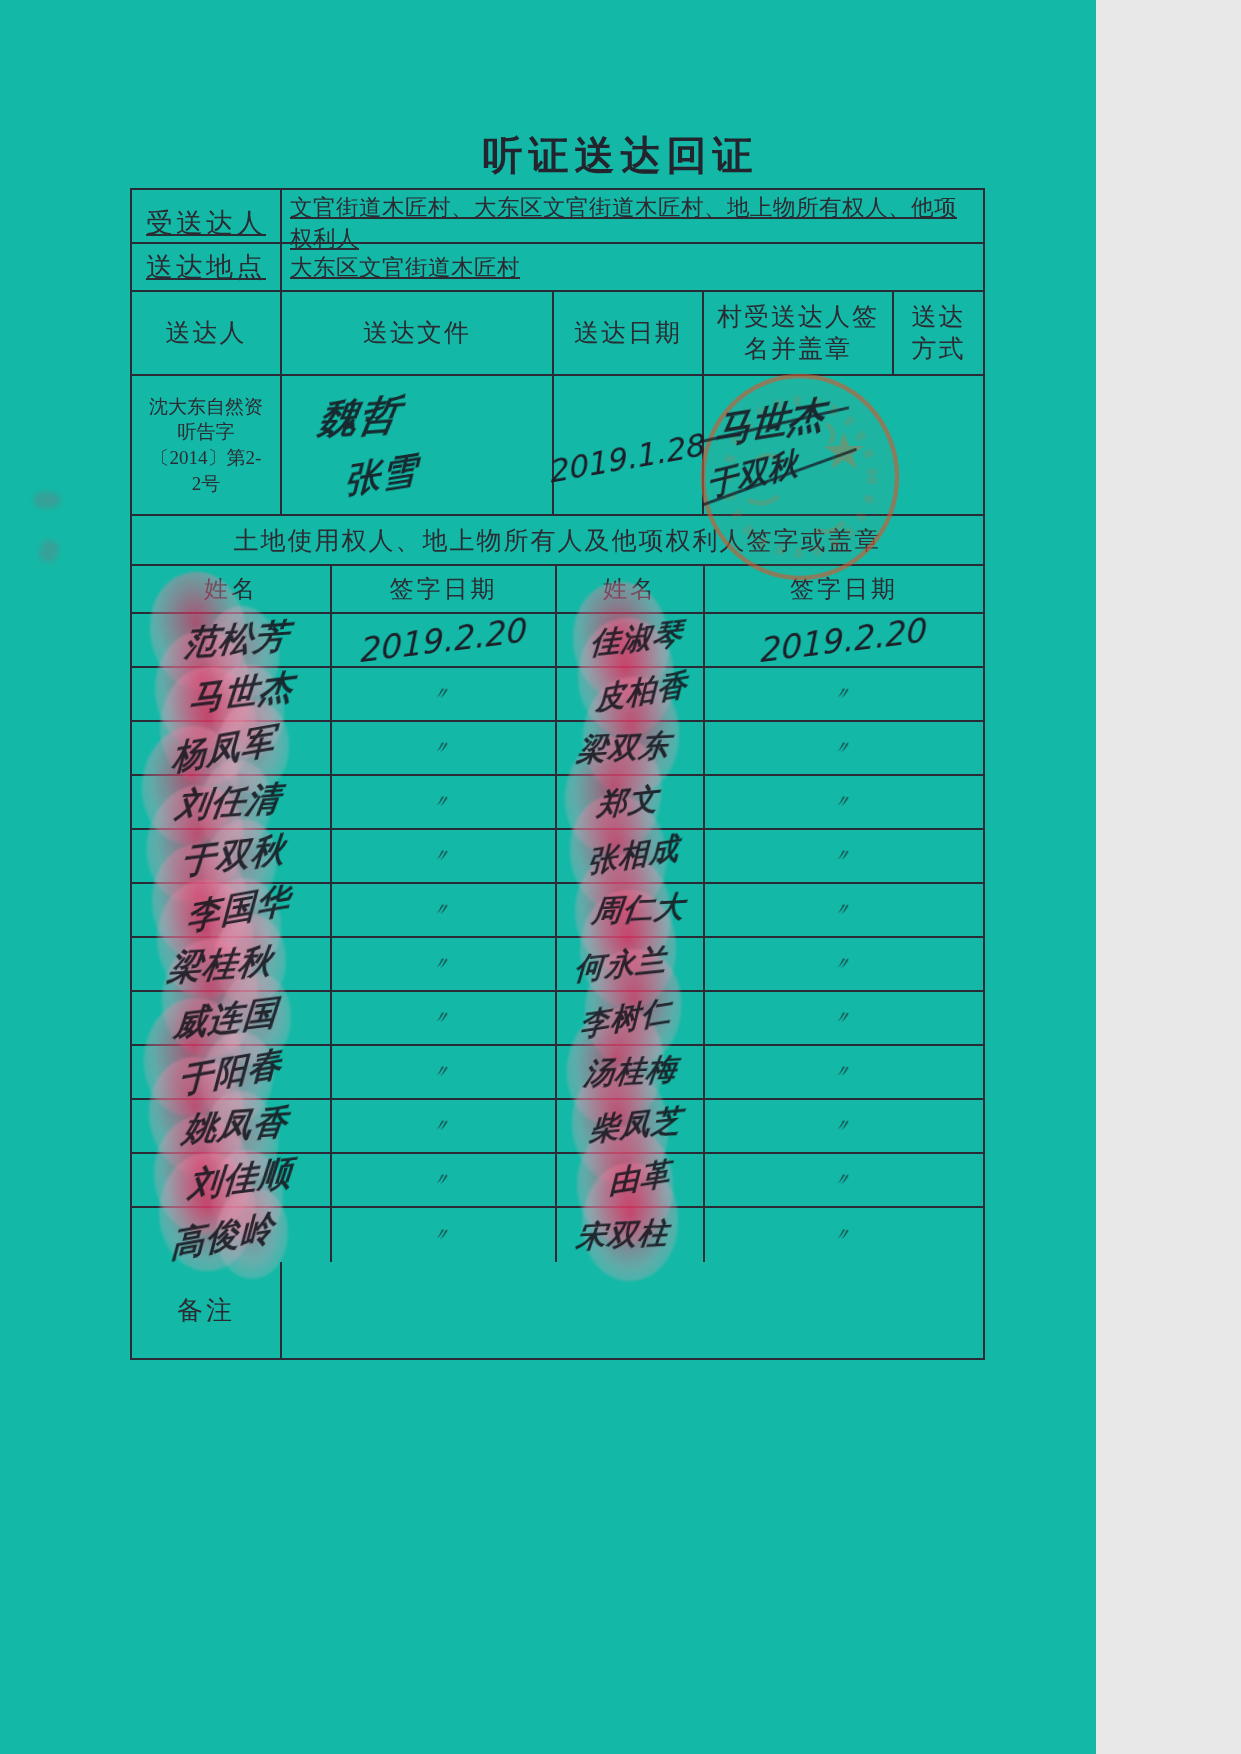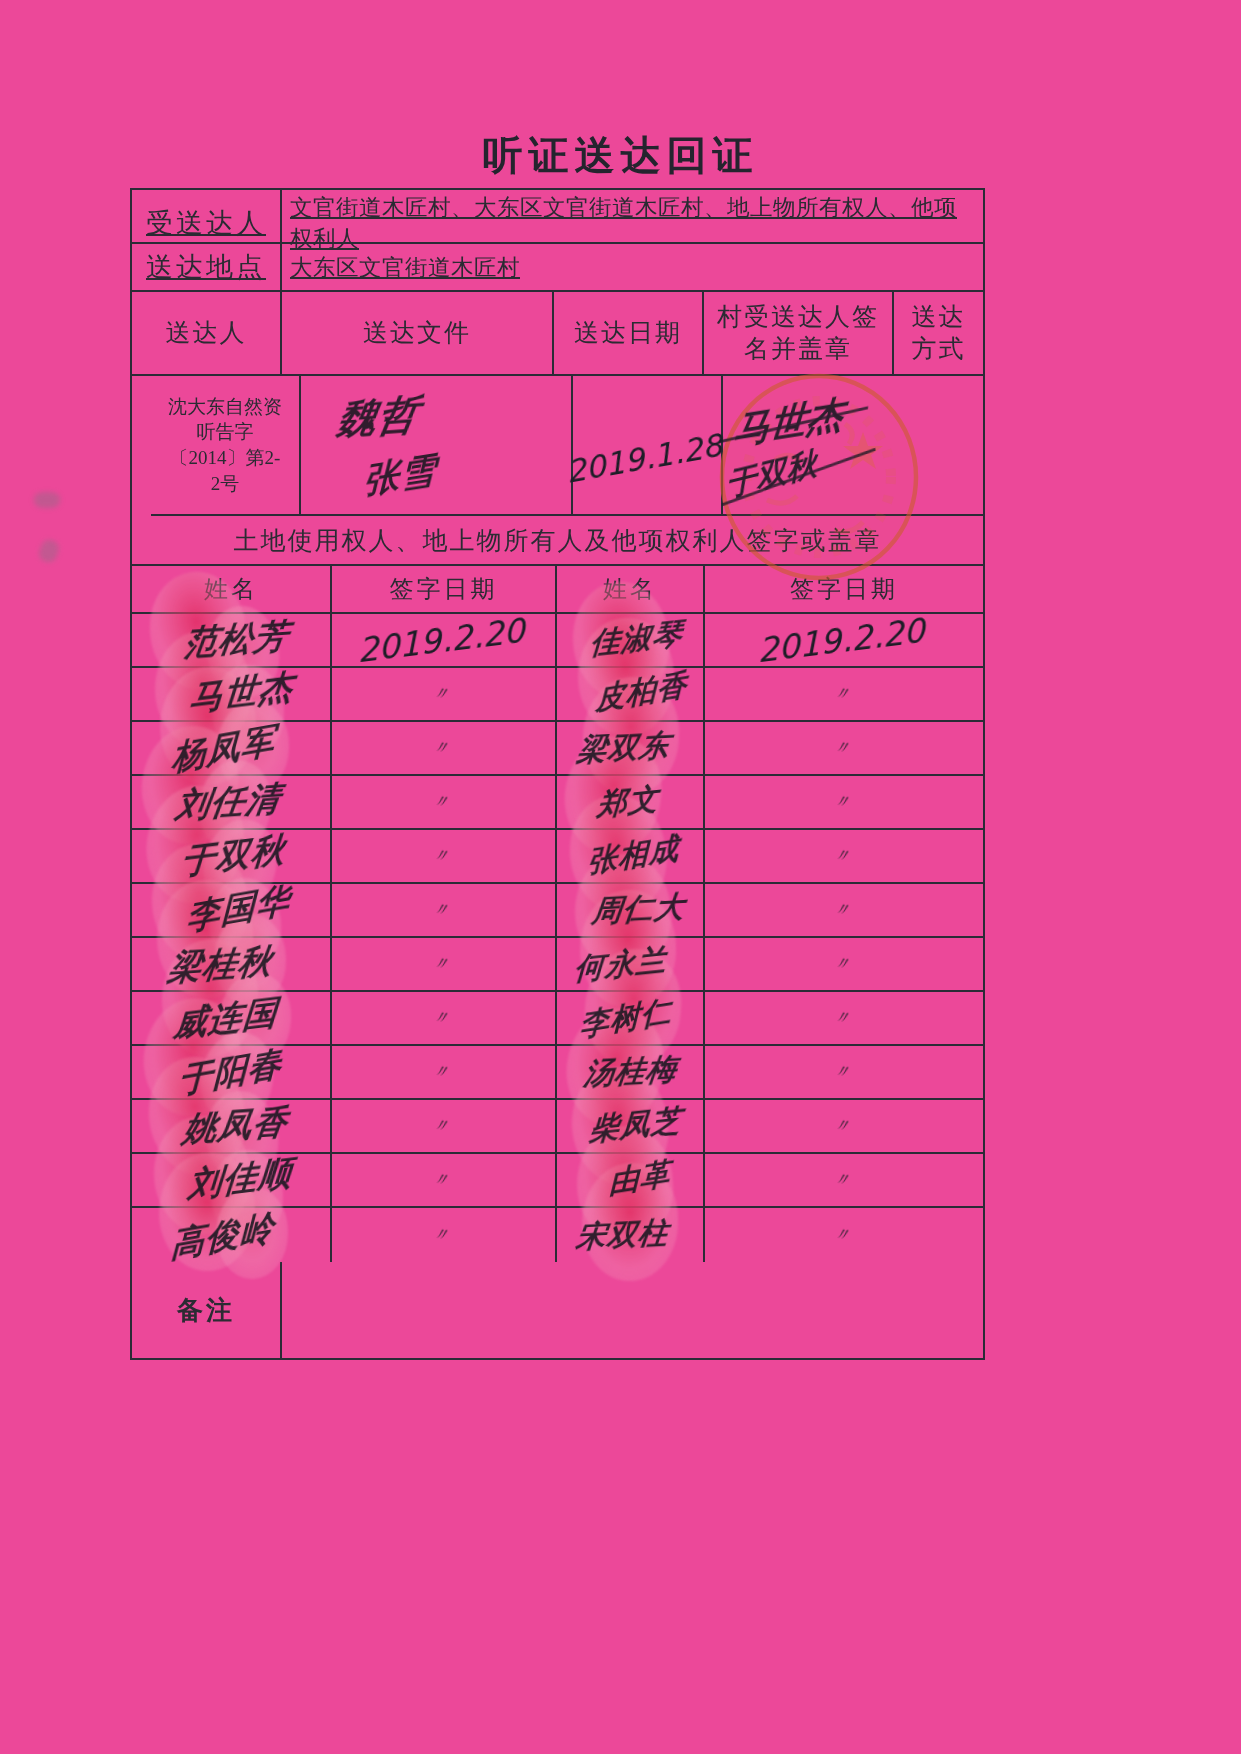--- a/index.html
+++ b/index.html
@@ -3,25 +3,26 @@
 <meta charset="utf-8">
 <style>
   :root{
     --line:#2b2b36;
     --ink:#20202a;
     --print:#2b2b33;
   }
   html,body{margin:0;padding:0;background:#e8e8e8;}
   .page{
     position:relative;
-    width:1241px;height:1754px;
-    background:#ec4899;
+    width:1081px;height:1754px;
+    background:#14b8a6;
     font-family:"Liberation Serif","DejaVu Serif",serif;
     color:var(--print);
     overflow:hidden;
+    padding-left:15px;
   }
   .doc-title{
     position:absolute;left:0;top:128px;width:1241px;
     text-align:center;font-size:40px;font-weight:700;
     letter-spacing:6px;color:#24242e;margin:0;
   }
   .doc-table{
     position:absolute;left:130px;top:188px;width:855px;
     border:2.5px solid var(--line);
     box-sizing:border-box;
@@ -39,35 +40,35 @@
   .cell:last-child{border-right:none;}
   .c-center{justify-content:center;text-align:center;}
   
   .info-row{grid-template-columns:150px 1fr;text-decoration:underline;}
   .info-row .label{font-size:27px;letter-spacing:3px;justify-content:center;}
   .info-row .value{font-size:22.5px;letter-spacing:0.5px;}
   .r1{height:54px;} .r2{height:56px;} .r3{height:48px;}
   
   .head-row{grid-template-columns:150px 272px 150px 190px 1fr;height:84px;}
   .head-row .cell{font-size:25px;letter-spacing:2px;justify-content:center;text-align:center;line-height:1.3;}
-  .data-row{grid-template-columns:150px 272px 150px 190px 1fr;height:140px;margin-left:19px;}
+  .data-row{grid-template-columns:150px 272px 150px 190px 1fr;height:140px;}
   .doc-no{flex-direction:column;justify-content:center;font-size:19px;line-height:1.35;text-align:center;letter-spacing:0;}
   .method-cell{font-size:19px;letter-spacing:1px;justify-content:center;text-align:center;line-height:1.5;}
   
   .section-row{grid-template-columns:1fr;height:50px;}
   .section-row .cell{font-size:25px;letter-spacing:2px;justify-content:center;}
   .cols-row{grid-template-columns:200px 225px 148px 1fr;height:48px;}
   .cols-row .cell{font-size:24px;letter-spacing:3px;justify-content:center;}
   
   .sig-row{grid-template-columns:200px 225px 148px 1fr;height:54px;}
   .name-cell{justify-content:center;overflow:visible;}
   .date-cell{justify-content:center;overflow:visible;}
   
   .remark-row{grid-template-columns:150px 1fr;height:96px;}
-  .remark-row .label{font-size:26px;letter-spacing:3px;justify-content:center;font-weight:bold;}
+  .remark-row .label{font-size:26px;letter-spacing:3px;justify-content:center;}
   
   .sig{
     position:relative;z-index:3;
     font-family:"DejaVu Sans",sans-serif;
     font-style:italic;font-weight:600;
     font-size:34px;color:#17171f;
     letter-spacing:1px;opacity:.88;
     white-space:nowrap;
     transform:rotate(-6deg) skewX(-12deg);
     filter:blur(.3px);

